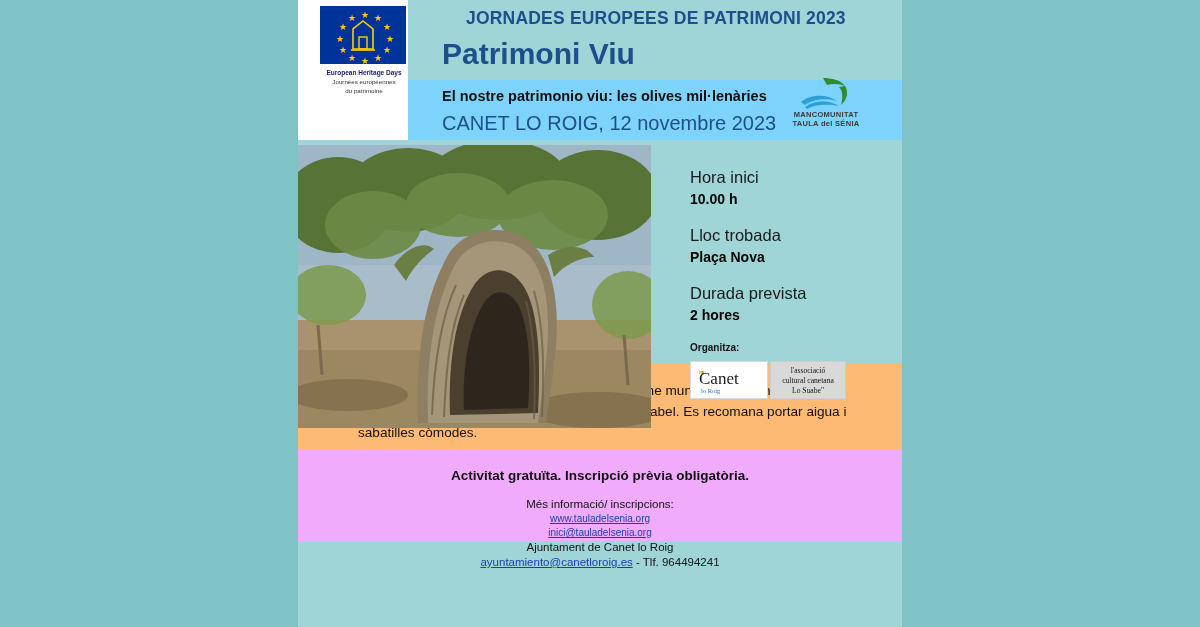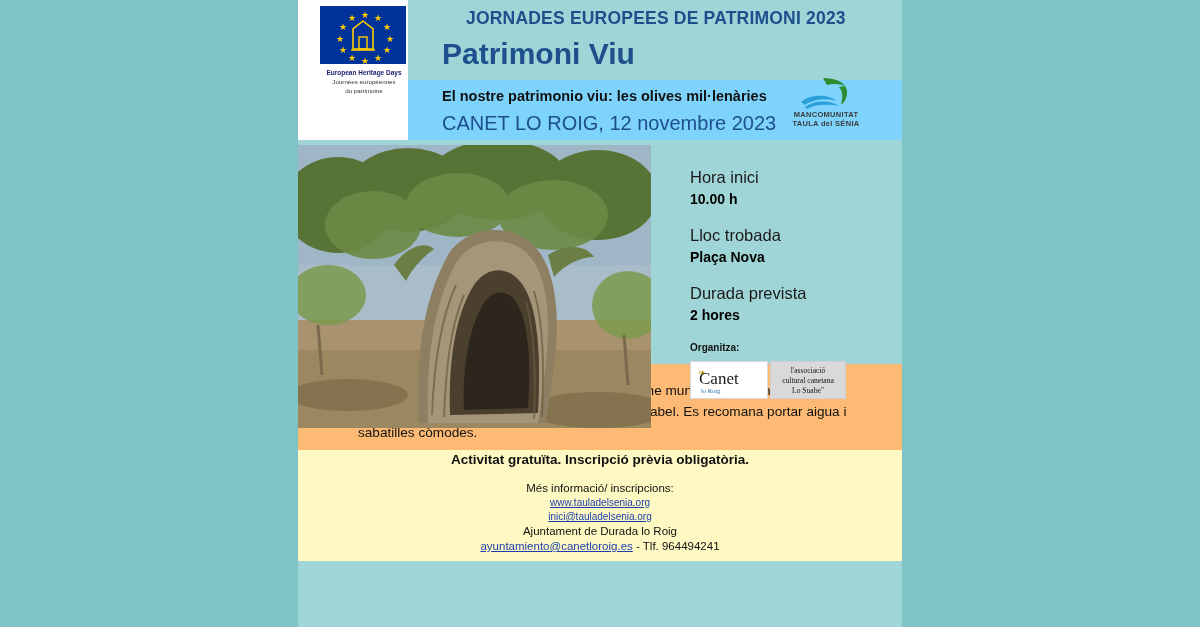--- a/index.html
+++ b/index.html
@@ -234,25 +234,25 @@
     height: 86px;
     padding: 16px 46px 0 60px;
     box-sizing: border-box;
     font-size: 13.6px;
     line-height: 21px;
     color: #111111;
   }
 
   
   .footer {
-    background: #fef9c3;
+    background: #f0abfc;
     text-align: center;
-    padding-top: 2px;
-    box-sizing: border-box;
-    height: 111px;
+    padding-top: 18px;
+    box-sizing: border-box;
+    height: 92px;
   }
   .gratuita {
     font-size: 13.5px;
     font-weight: bold;
     color: #111111;
   }
   .mesinfo {
     font-size: 11.5px;
     color: #111111;
     margin-top: 15px;
@@ -409,19 +409,19 @@
     </div>
   </div>
 
   <div class="description">Passejada entre les oliveres mil·lenàries del terme municipal de Canet lo Roig, visitant també la Fontanella i l'ermita de Santa Isabel. Es recomana portar aigua i sabatilles còmodes.</div>
 
   <div class="footer">
     <div class="gratuita">Activitat gratuïta. Inscripció prèvia obligatòria.</div>
     <div class="mesinfo">Més informació/ inscripcions:</div>
     <a class="lnk" href="#">www.tauladelsenia.org</a>
     <a class="lnk" href="#">inici@tauladelsenia.org</a>
-    <div class="ajuntament">Ajuntament de Durada lo Roig</div>
+    <div class="ajuntament">Ajuntament de Canet lo Roig</div>
     <div class="lastline">
       <a href="#">ayuntamiento@canetloroig.es</a>
       <span>- Tlf. 964494241</span>
     </div>
   </div>
 </div>
 
 </body></html>

